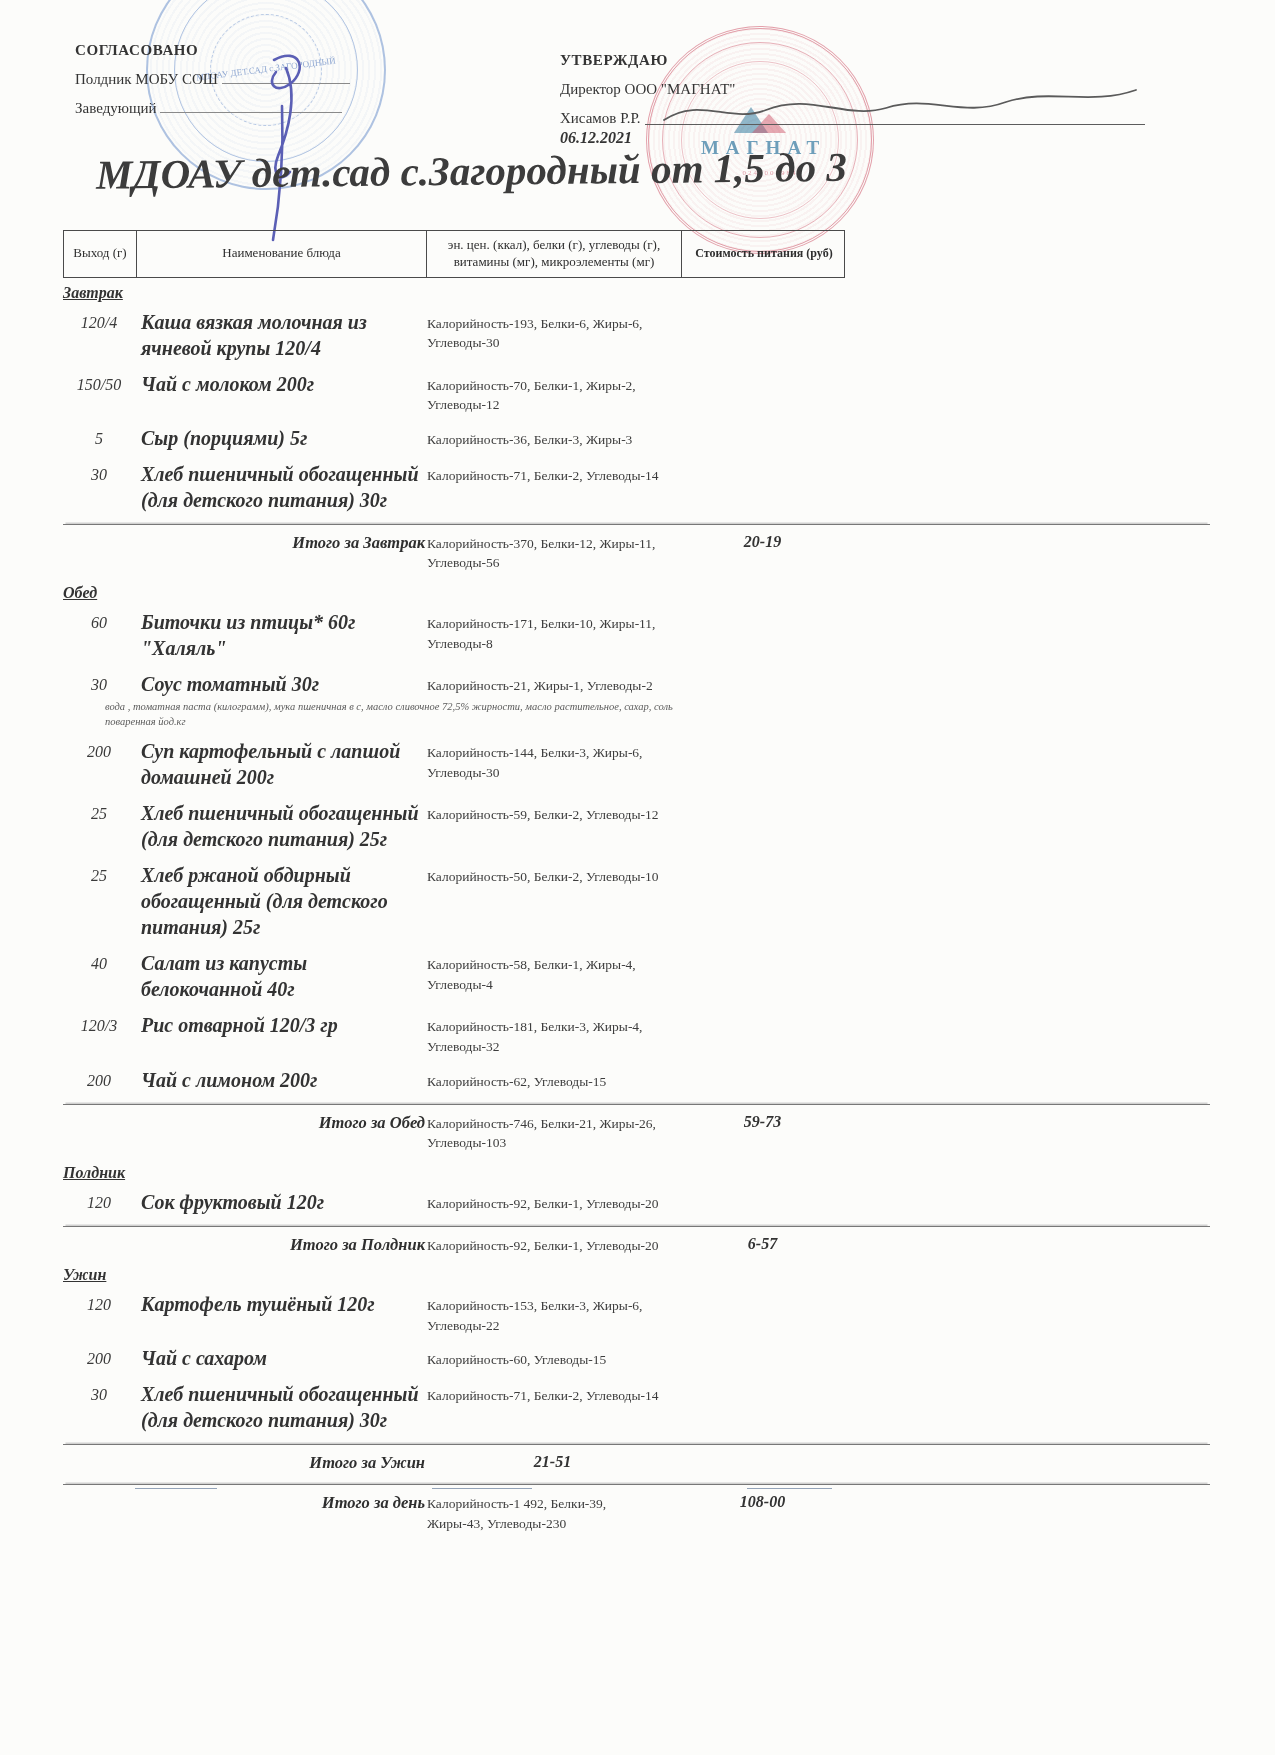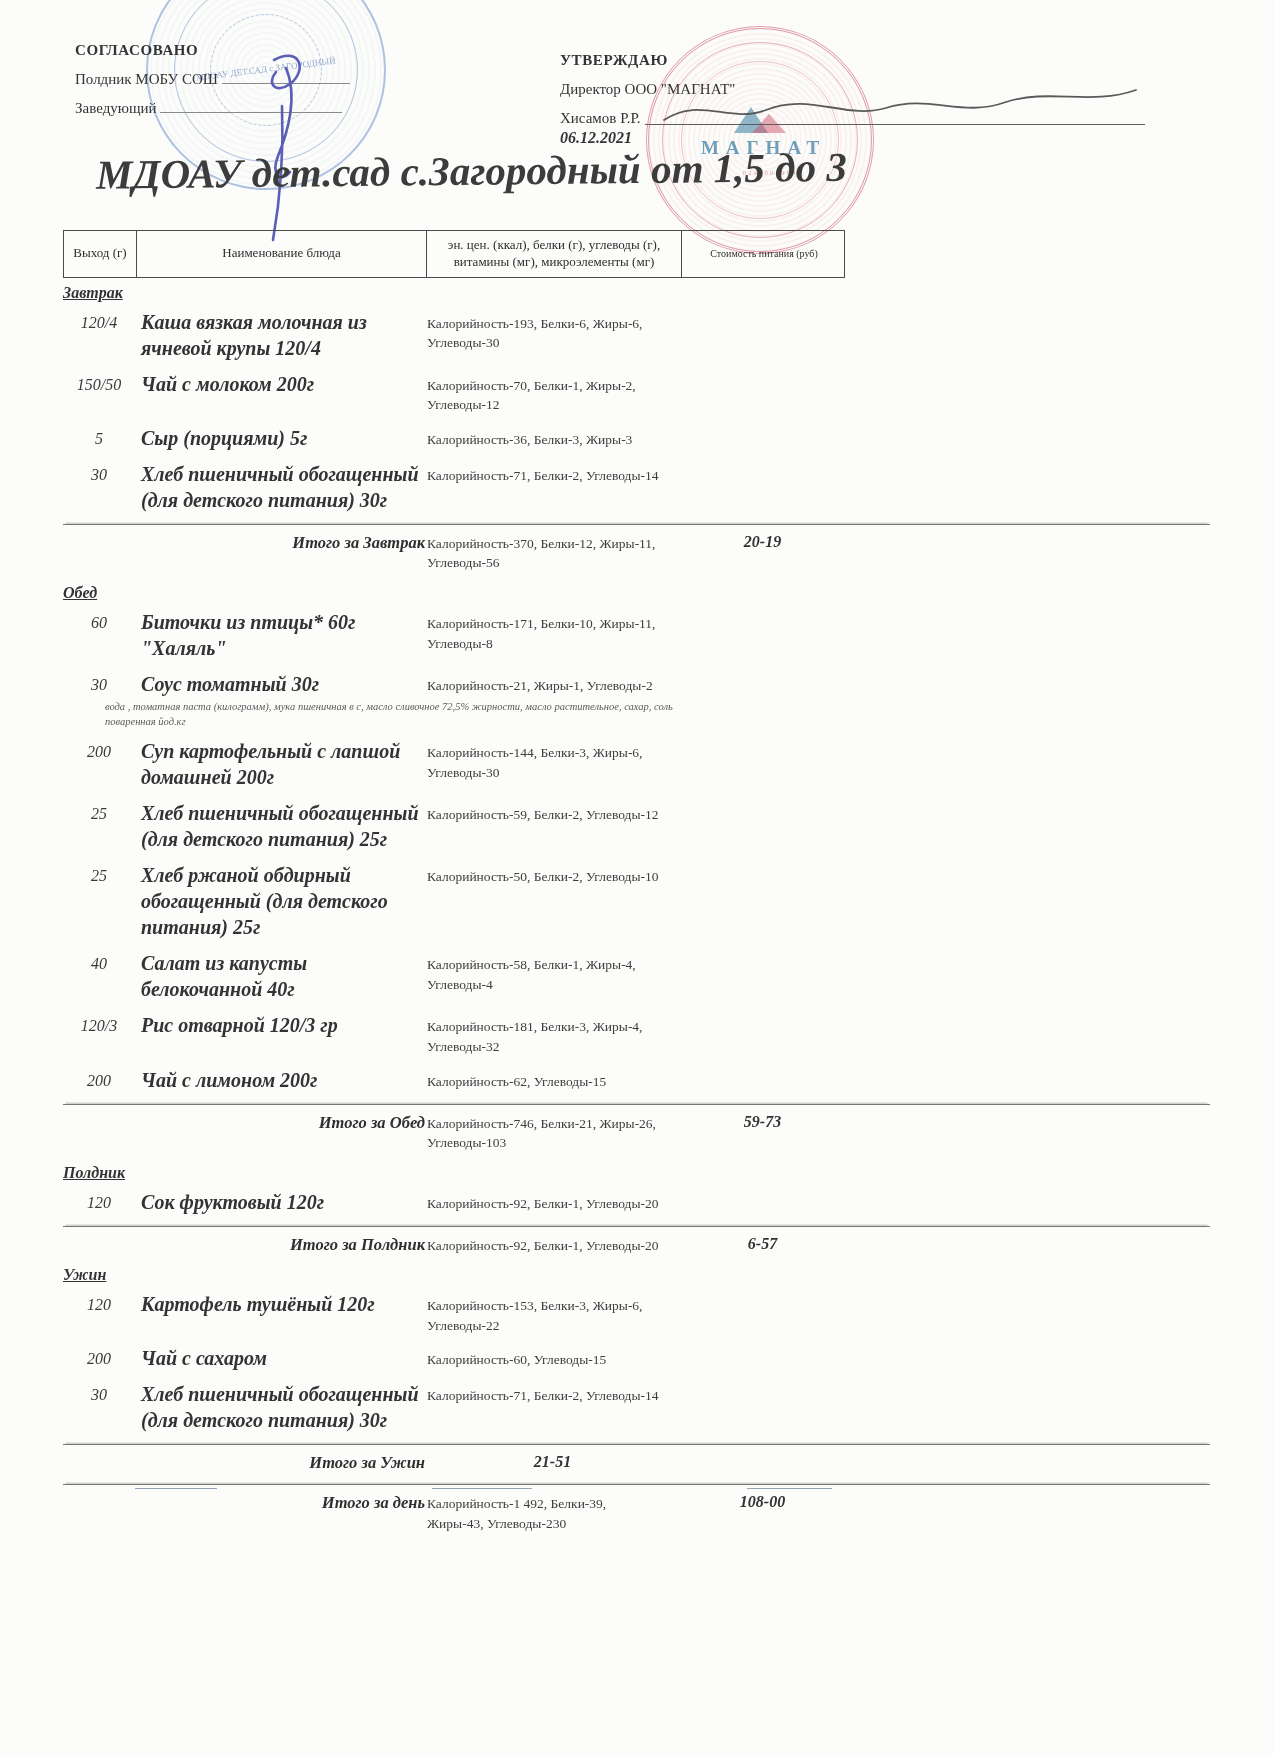--- a/index.html
+++ b/index.html
@@ -43,21 +43,21 @@
   .sig{position:absolute;}
   
   #doc-title{position:absolute; left:96px; top:146px; width:900px;
     font-size:41px; font-weight:bold; font-style:italic; color:#3c3c3c; transform:rotate(-.6deg); white-space:nowrap;}
   
   #menu-table{position:absolute; left:63px; top:230px; width:1147px;}
   .thead{display:grid; grid-template-columns:72px 290px 255px 165px; width:782px;
     border:1.6px solid #4a4a4a; box-sizing:border-box;}
   .thead .hcell{padding:6px 3px; font-size:13px; text-align:center; display:flex; align-items:center; justify-content:center; line-height:1.3;}
   .thead .hcell + .hcell{border-left:1.4px solid #4a4a4a;}
-  .thead .hcell.cost-h{font-weight:normal; font-size:10px;}
+  .thead .hcell.cost-h{font-weight:bold; font-size:12px;}
   .row{display:grid; grid-template-columns:72px 290px 255px 165px 365px; padding:5px 0; align-items:start;}
   .out{text-align:center; font-style:italic; font-size:16px; color:#3a3a3a; padding-top:5px;}
   .dish{font-weight:bold; font-style:italic; font-size:20px; line-height:1.3; color:#333; padding-left:6px;}
   .nutr{font-size:13.5px; line-height:1.45; color:#3d3d3d; padding:5px 18px 0 2px;}
   .cost{font-weight:bold; font-style:italic; font-size:16px; text-align:center; padding-top:4px; color:#333;}
   .section-title{width:626px; text-align:left; font-weight:bold; font-style:italic; font-size:16px;
     text-decoration:underline; margin:6px 0 2px; color:#333;}
   .note{margin:-2px 0 4px 42px; width:580px; font-size:10.5px; font-style:italic; color:#5a5a5a; line-height:1.4;}
   .total{border-top:1.5px solid #777; box-shadow:0 -4px 0 -2.5px rgba(130,130,130,.35); margin-top:6px; padding-top:4px;}
   .total-label{grid-column:1 / 3; text-align:right; font-weight:bold; font-size:16.5px; padding-top:4px; color:#2f2f2f;font-style:italic;}

